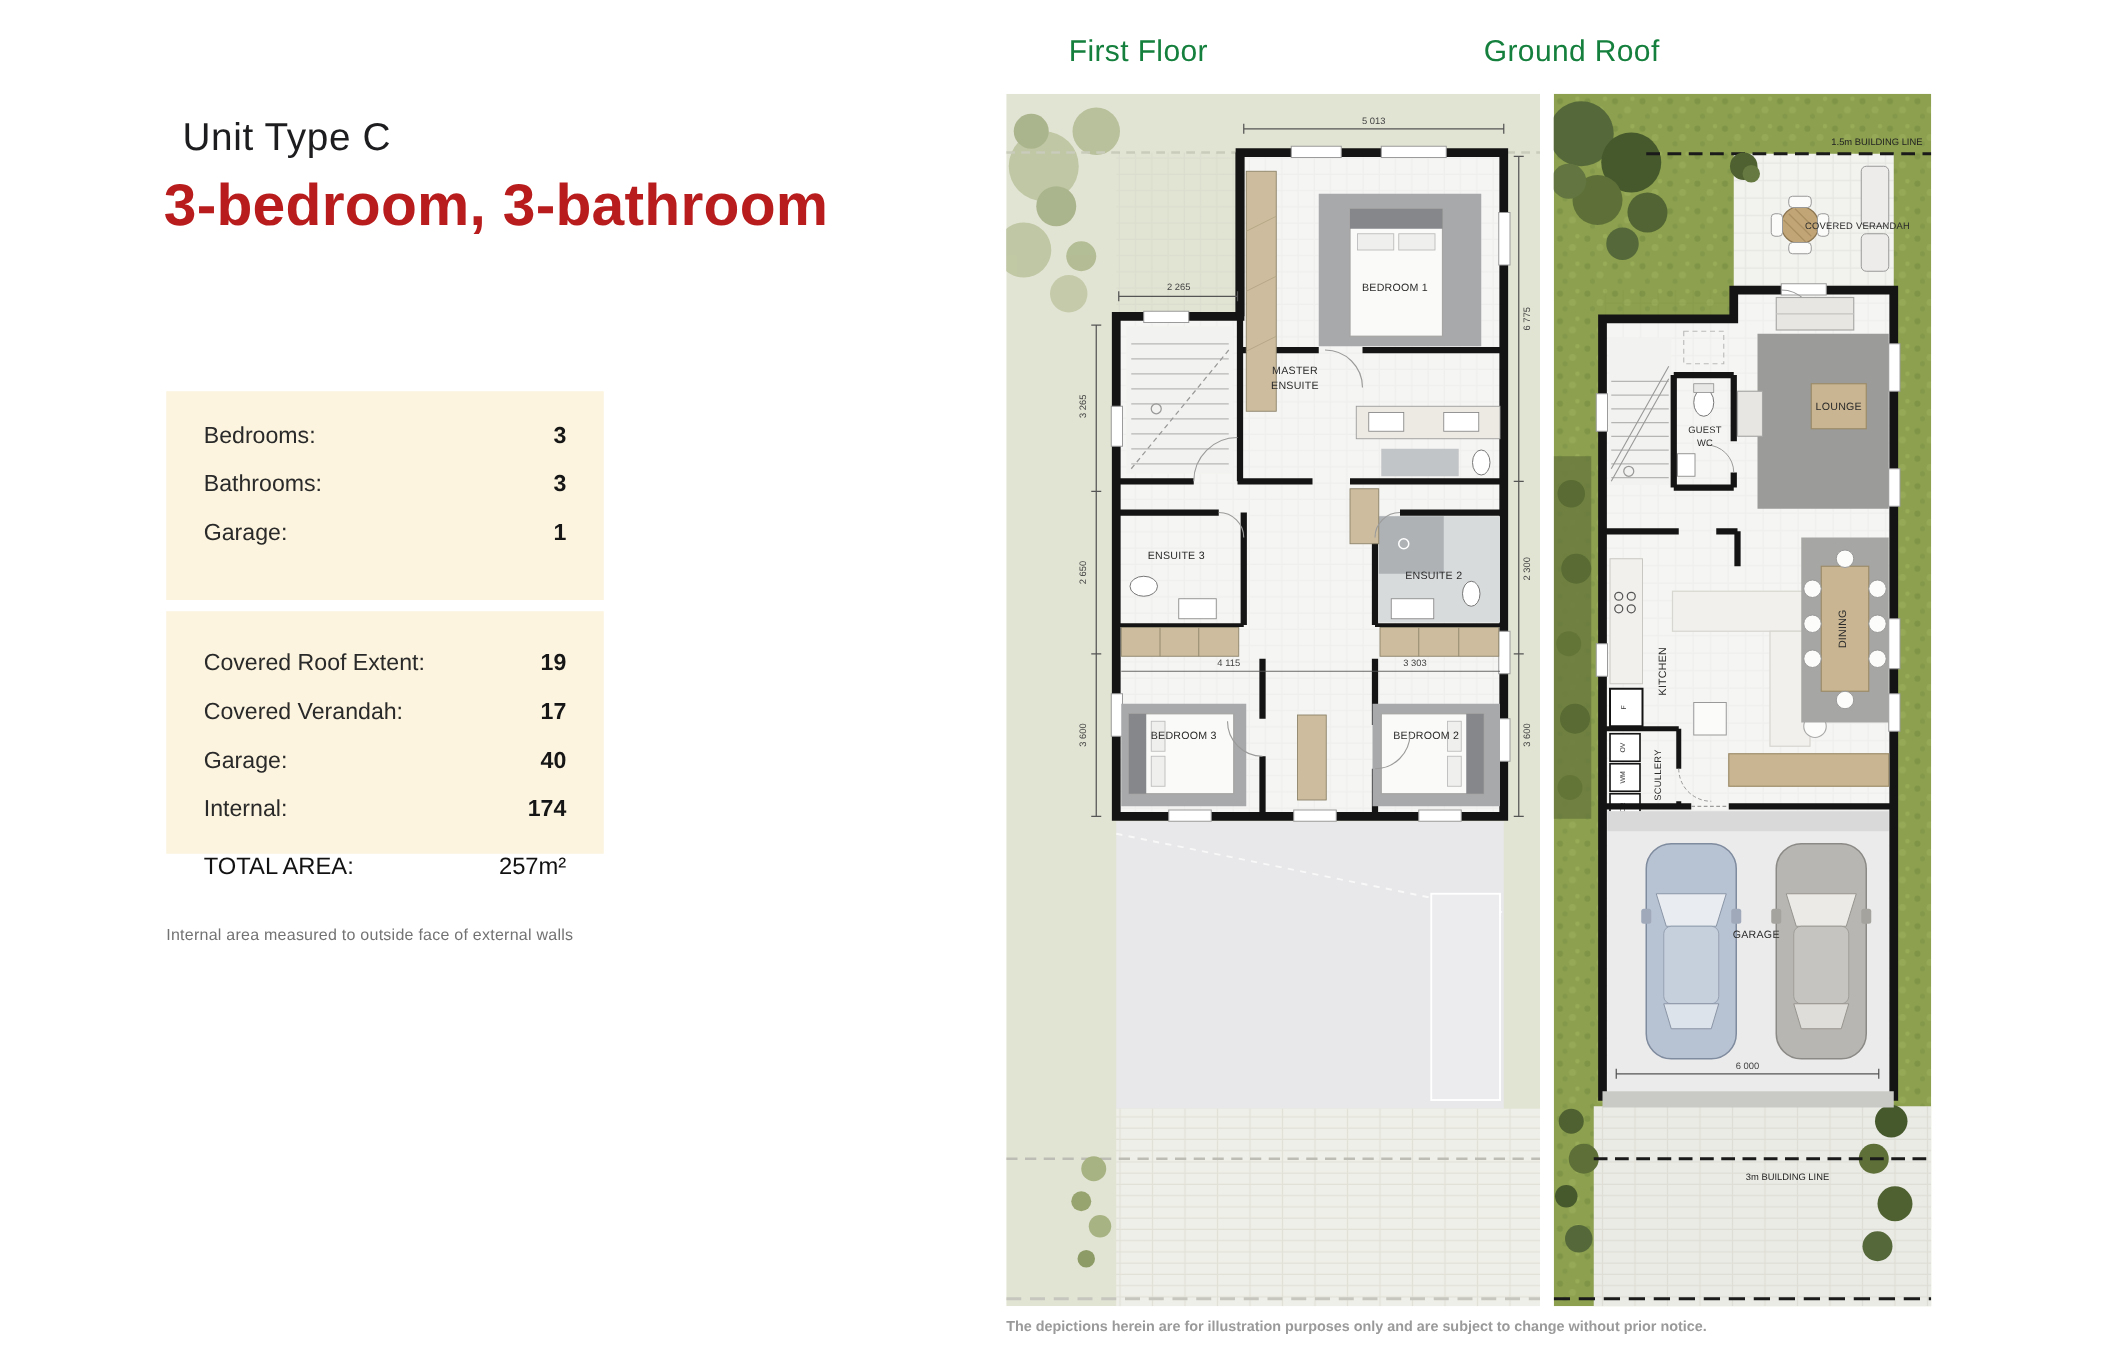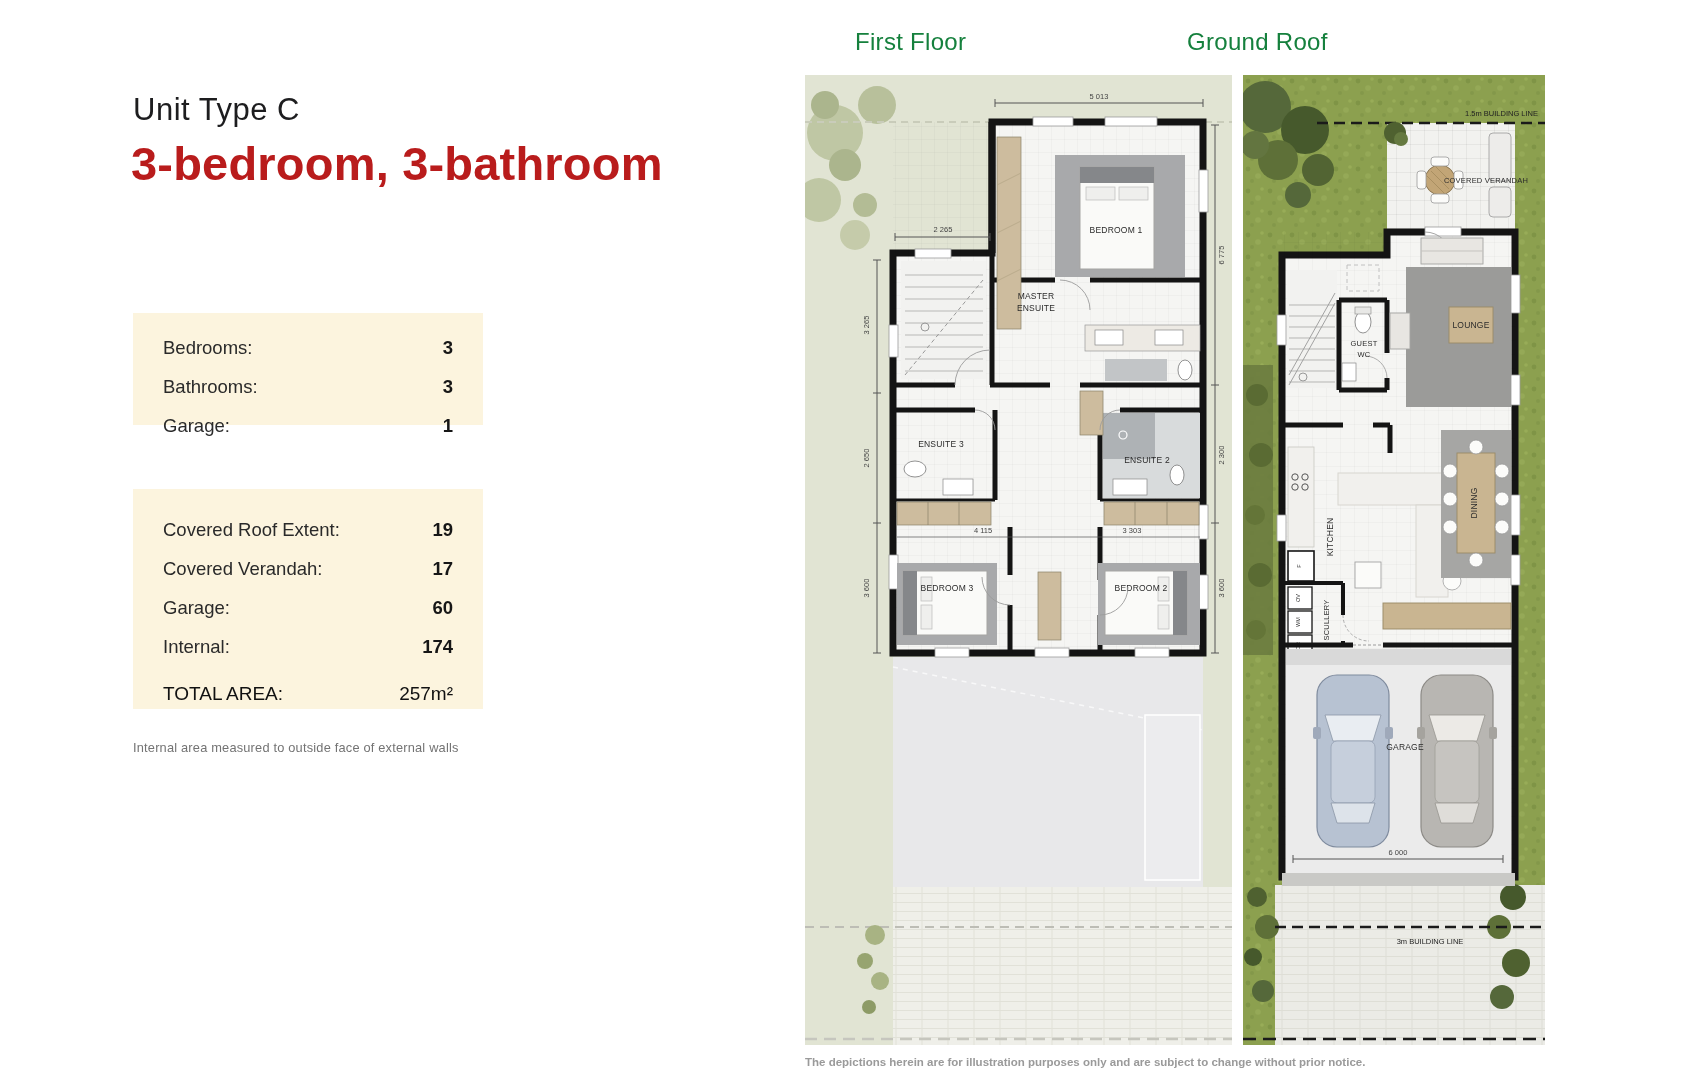--- a/index.html
+++ b/index.html
@@ -1,21 +1,21 @@
 <!DOCTYPE html>
 <html><head>
 <meta charset="utf-8">
 <style>
   html,body{margin:0;padding:0;background:#ffffff;font-family:"Liberation Sans",sans-serif;}
   .page{position:relative;width:1684px;height:1080px;background:#ffffff;overflow:hidden;}
-  .title-small{position:absolute;left:133px;top:92px;font-size:31px;font-weight:400;color:#1d1d1f;letter-spacing:.5px;}
+  .title-small{position:absolute;left:146px;top:92px;font-size:31px;font-weight:400;color:#1d1d1f;letter-spacing:.5px;}
   .title-large{position:absolute;left:131px;top:136px;font-size:47px;font-weight:700;color:#b91c1c;letter-spacing:.2px;}
   .spec-box{position:absolute;left:133px;width:350px;background:#FCF4DE;box-sizing:border-box;padding:24px 30px 10px 30px;}
-  .box1{top:313px;height:112px;}
-  .box2{top:489px;height:220px;padding-top:30px;}
+  .box1{top:313px;height:167px;}
+  .box2{top:489px;height:194px;padding-top:30px;}
   .spec-row{display:flex;justify-content:space-between;font-size:18.5px;color:#2a2a2a;margin-bottom:17px;}
   .spec-row .val{font-weight:700;color:#161616;}
   .total-row{display:flex;justify-content:space-between;font-size:19px;font-weight:400;color:#111;margin-top:25px;}
   .footnote{position:absolute;left:133px;top:740px;font-size:12.8px;color:#737373;letter-spacing:.2px;}
   .floor-heading{position:absolute;top:28px;font-size:24px;font-weight:400;color:#15803d;letter-spacing:.3px;}
   .ff-heading{left:855px;}
   .gf-heading{left:1187px;}
   .planwrap{position:absolute;top:75px;}
   .ffwrap{left:805px;width:427px;height:970px;}
   .gfwrap{left:1243px;width:283px;height:970px;}
@@ -53,21 +53,21 @@
     <div class="spec-row">
       <span>Covered Roof Extent:</span>
       <span class="val">19</span>
     </div>
     <div class="spec-row">
       <span>Covered Verandah:</span>
       <span class="val">17</span>
     </div>
     <div class="spec-row">
       <span>Garage:</span>
-      <span class="val">60</span>
+      <span class="val">40</span>
     </div>
     <div class="spec-row">
       <span>Internal:</span>
       <span class="val">174</span>
     </div>
     <div class="total-row">
       <span>TOTAL AREA:</span>
       <span>257m²</span>
     </div>
   </div>

